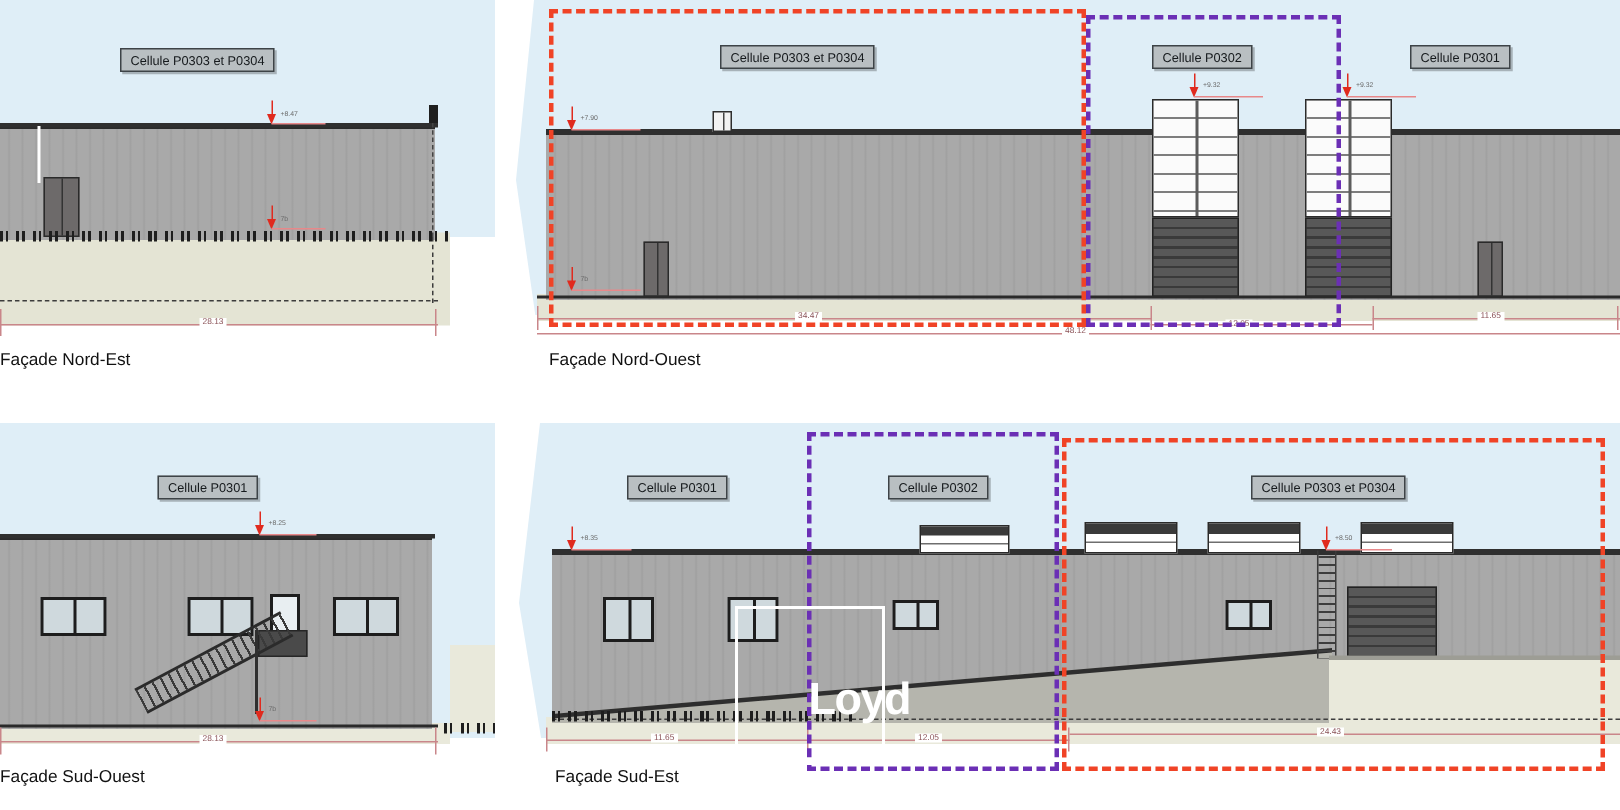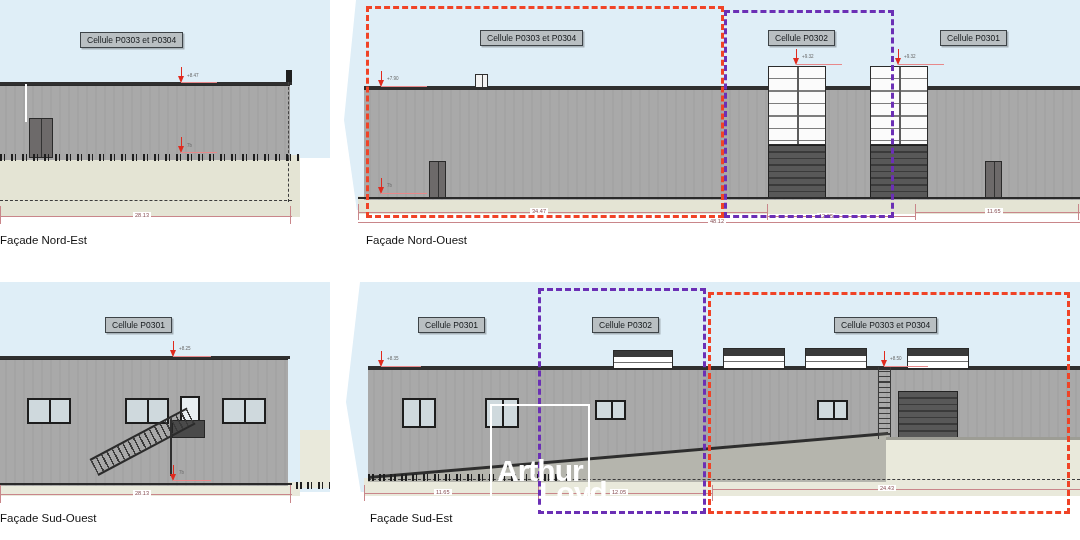--- a/index.html
+++ b/index.html
@@ -394,17 +394,16 @@
   <div class="dimtxt" style="left:548px;top:203px;">24.43</div>
 
   <div class="facade" style="left:40px;top:230px;">Façade Sud-Est</div>
 </div>
 
 <div class="zone zone-purple" style="left:538px;top:288px;width:168px;height:226px;"></div>
 <div class="zone zone-red" style="left:708px;top:292px;width:362px;height:222px;"></div>
 
 <div class="wm" style="left:490px;top:404px;width:100px;height:106px;"></div>
 <div class="wmtxt" style="left:497px;top:458px;">
-  <span class="l1">Arthur</span>
   <span class="l2">Loyd</span>
 </div>
 
 </div>
 
 </body></html>

